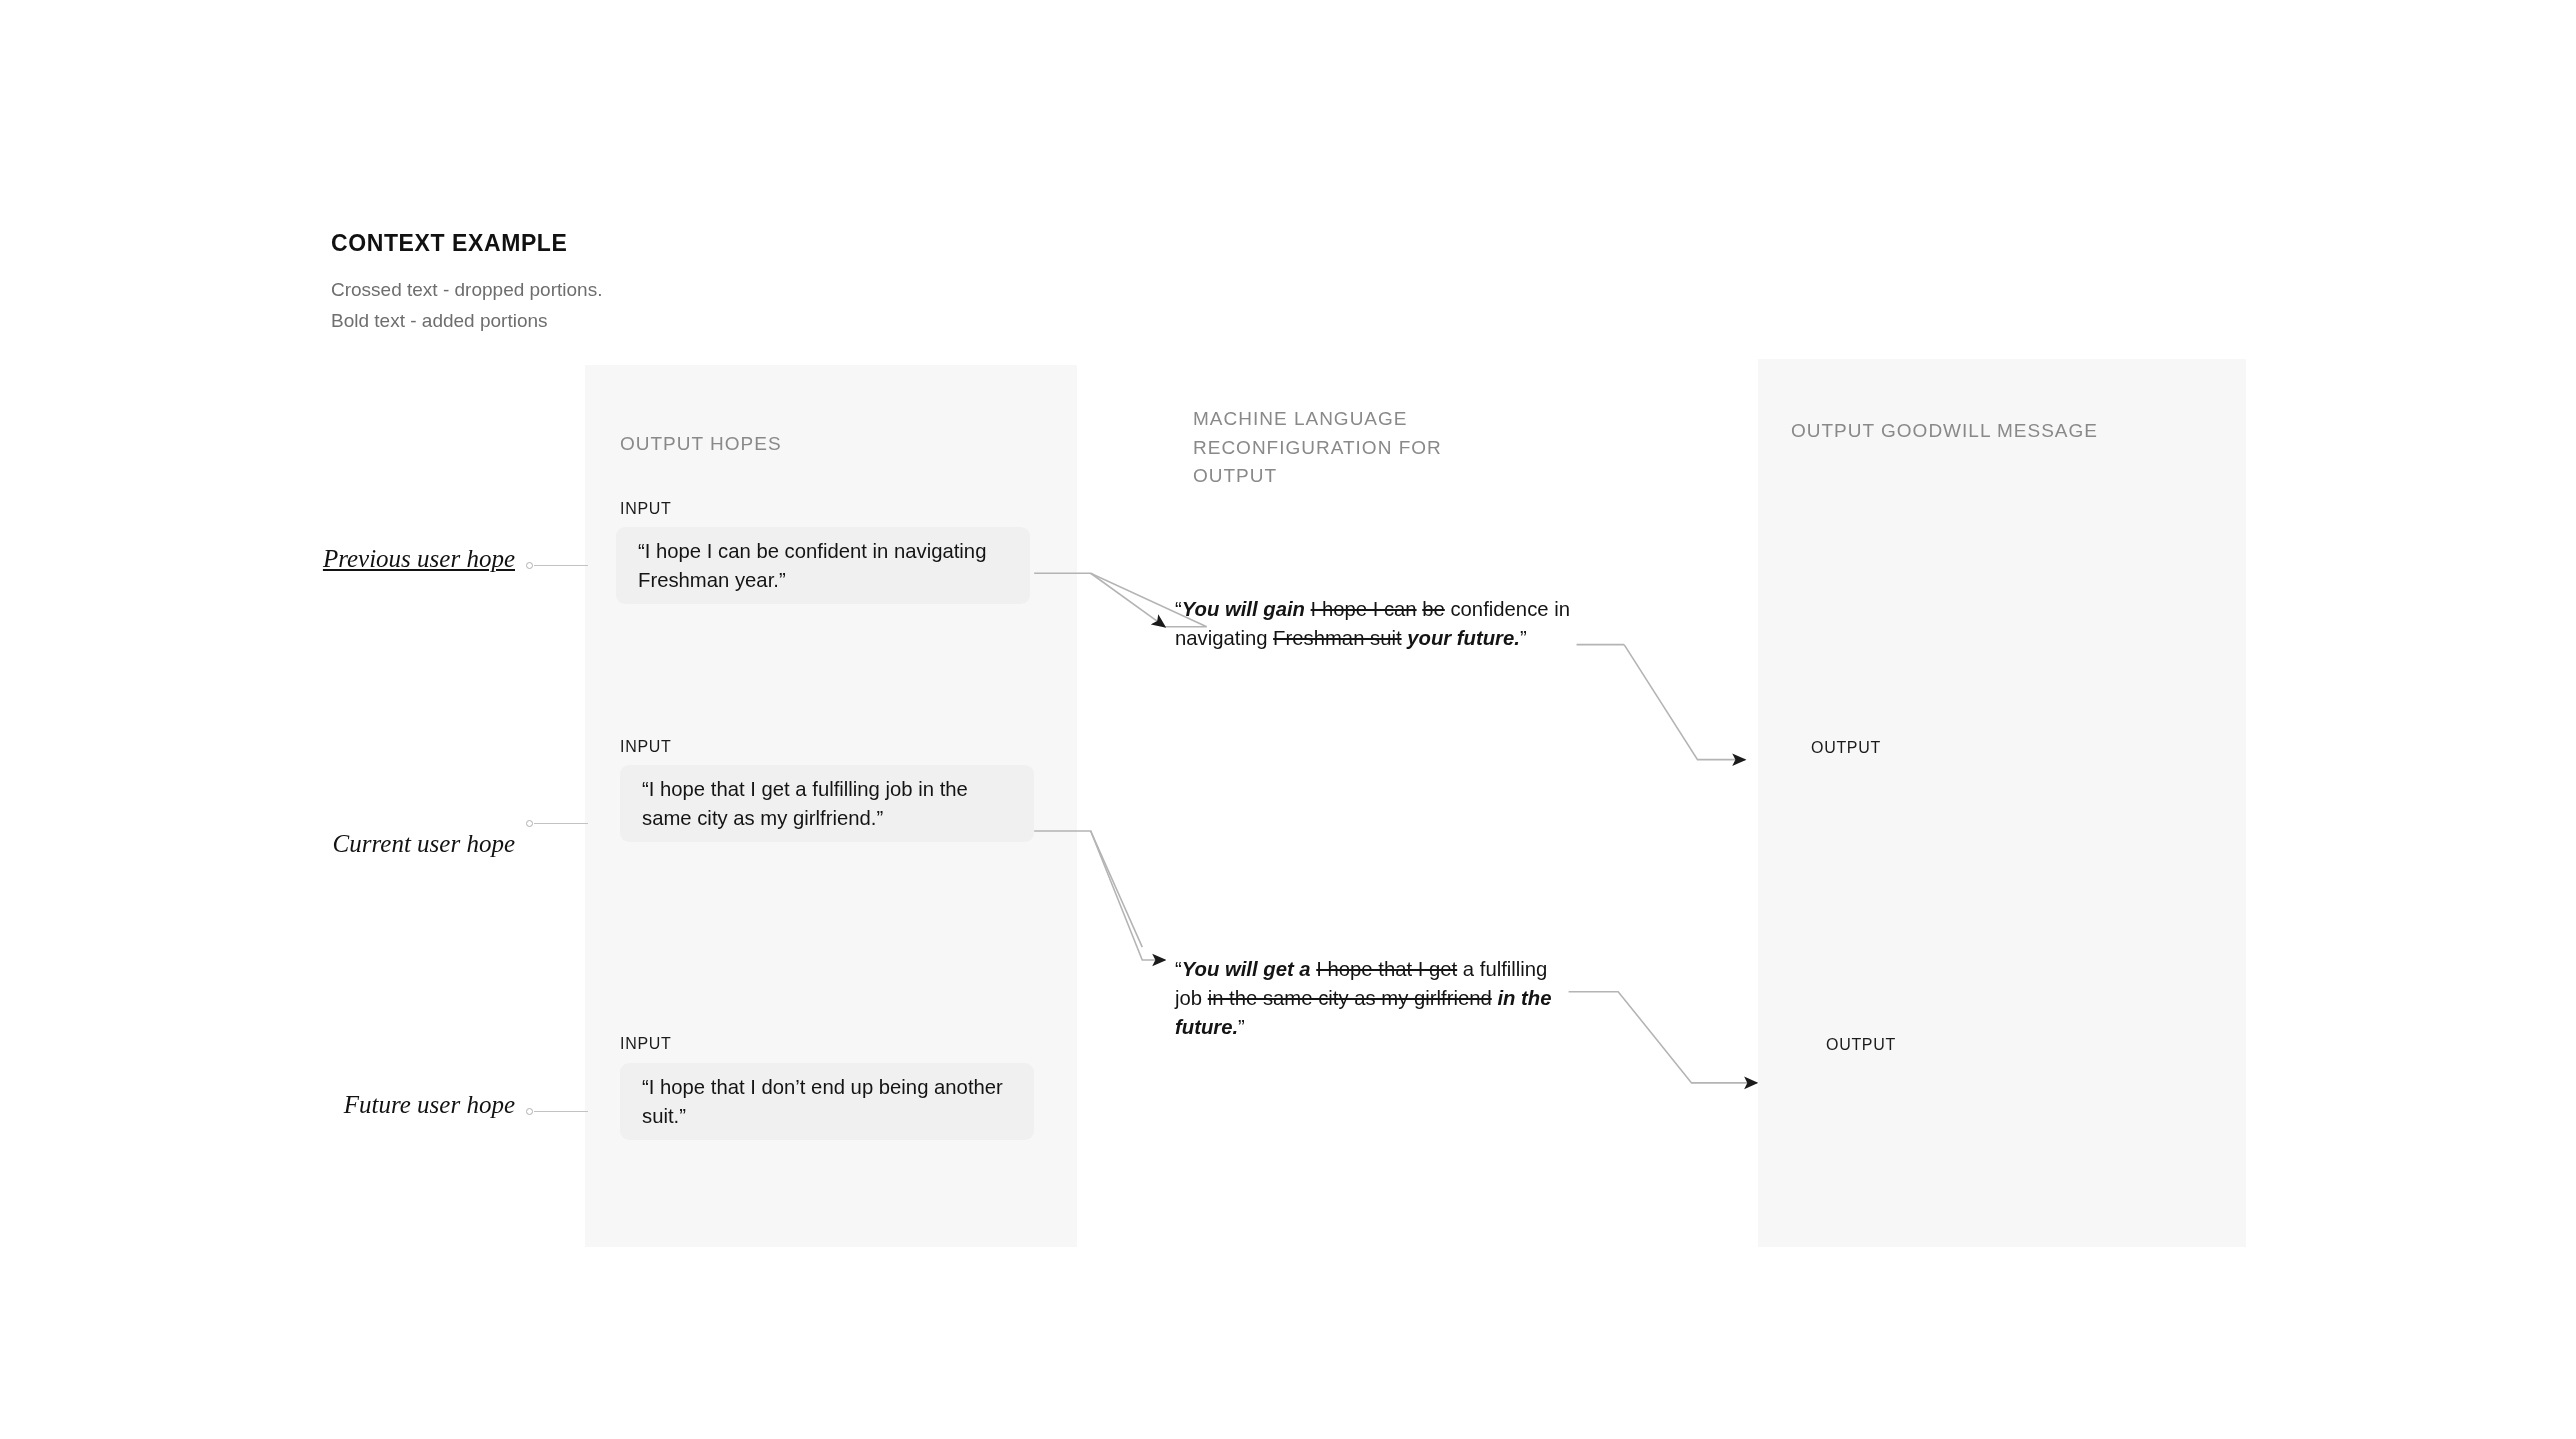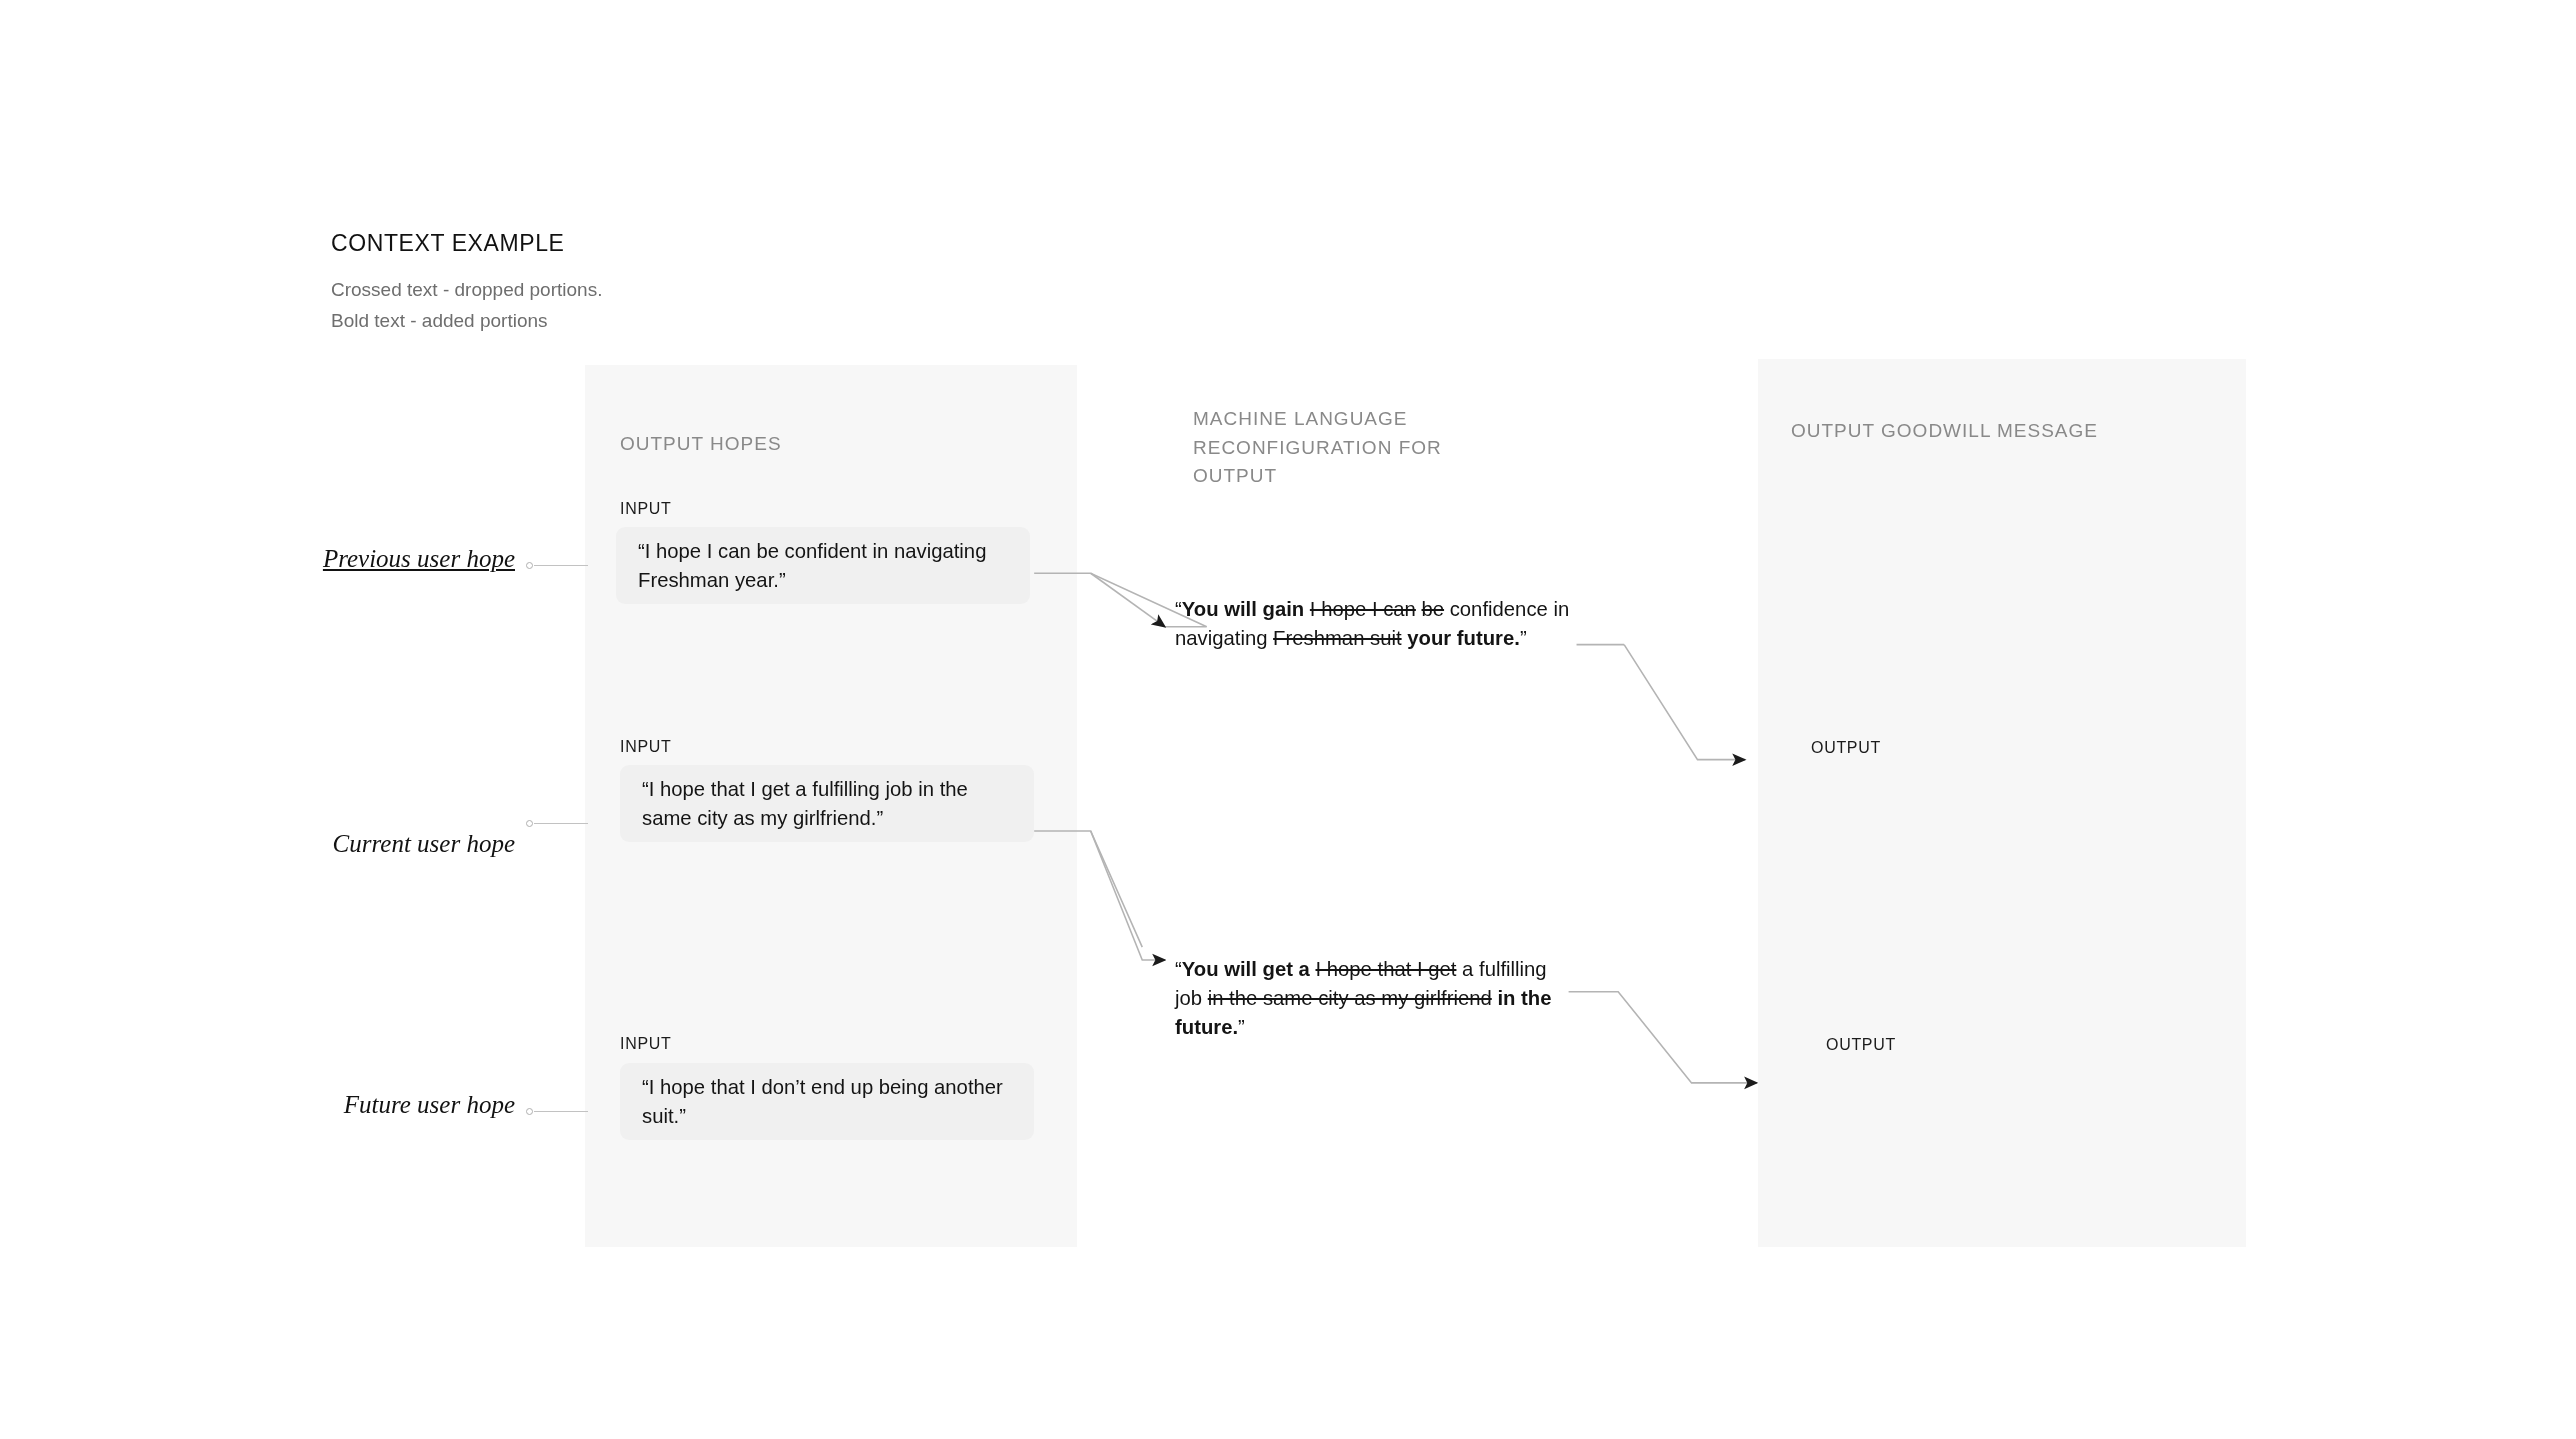--- a/index.html
+++ b/index.html
@@ -23,21 +23,21 @@
 
   
   #header-block {
     position: absolute;
     left: 331px;
     top: 230px;
     width: 555px;
   }
   #header-block .title {
     font-size: 23px;
-    font-weight: normal;
+    font-weight: bold;
     letter-spacing: 0.6px;
     color: #111111;
     margin: 0 0 16px 0;
     line-height: 1.2;
   }
   #header-block .legend-line {
     font-size: 19px;
     color: #6e6e6e;
     line-height: 1.65;
     margin: 0;
@@ -167,21 +167,21 @@
   
   .recon {
     position: absolute;
     font-size: 20.3px;
     line-height: 1.42;
     color: #141414;
   }
   #recon-0 { left: 1175px; top: 595px; width: 401px; }
   #recon-1 { left: 1175px; top: 955px; width: 391px; }
 
-  .recon b { font-weight: bold; }
+  .recon b { font-weight: bold; font-style: italic; }
   .recon s {
     text-decoration: line-through;
     text-decoration-thickness: 1.6px;
     text-decoration-color: #141414;
   }
 
   
   #connectors {
     position: absolute;
     left: 0;

